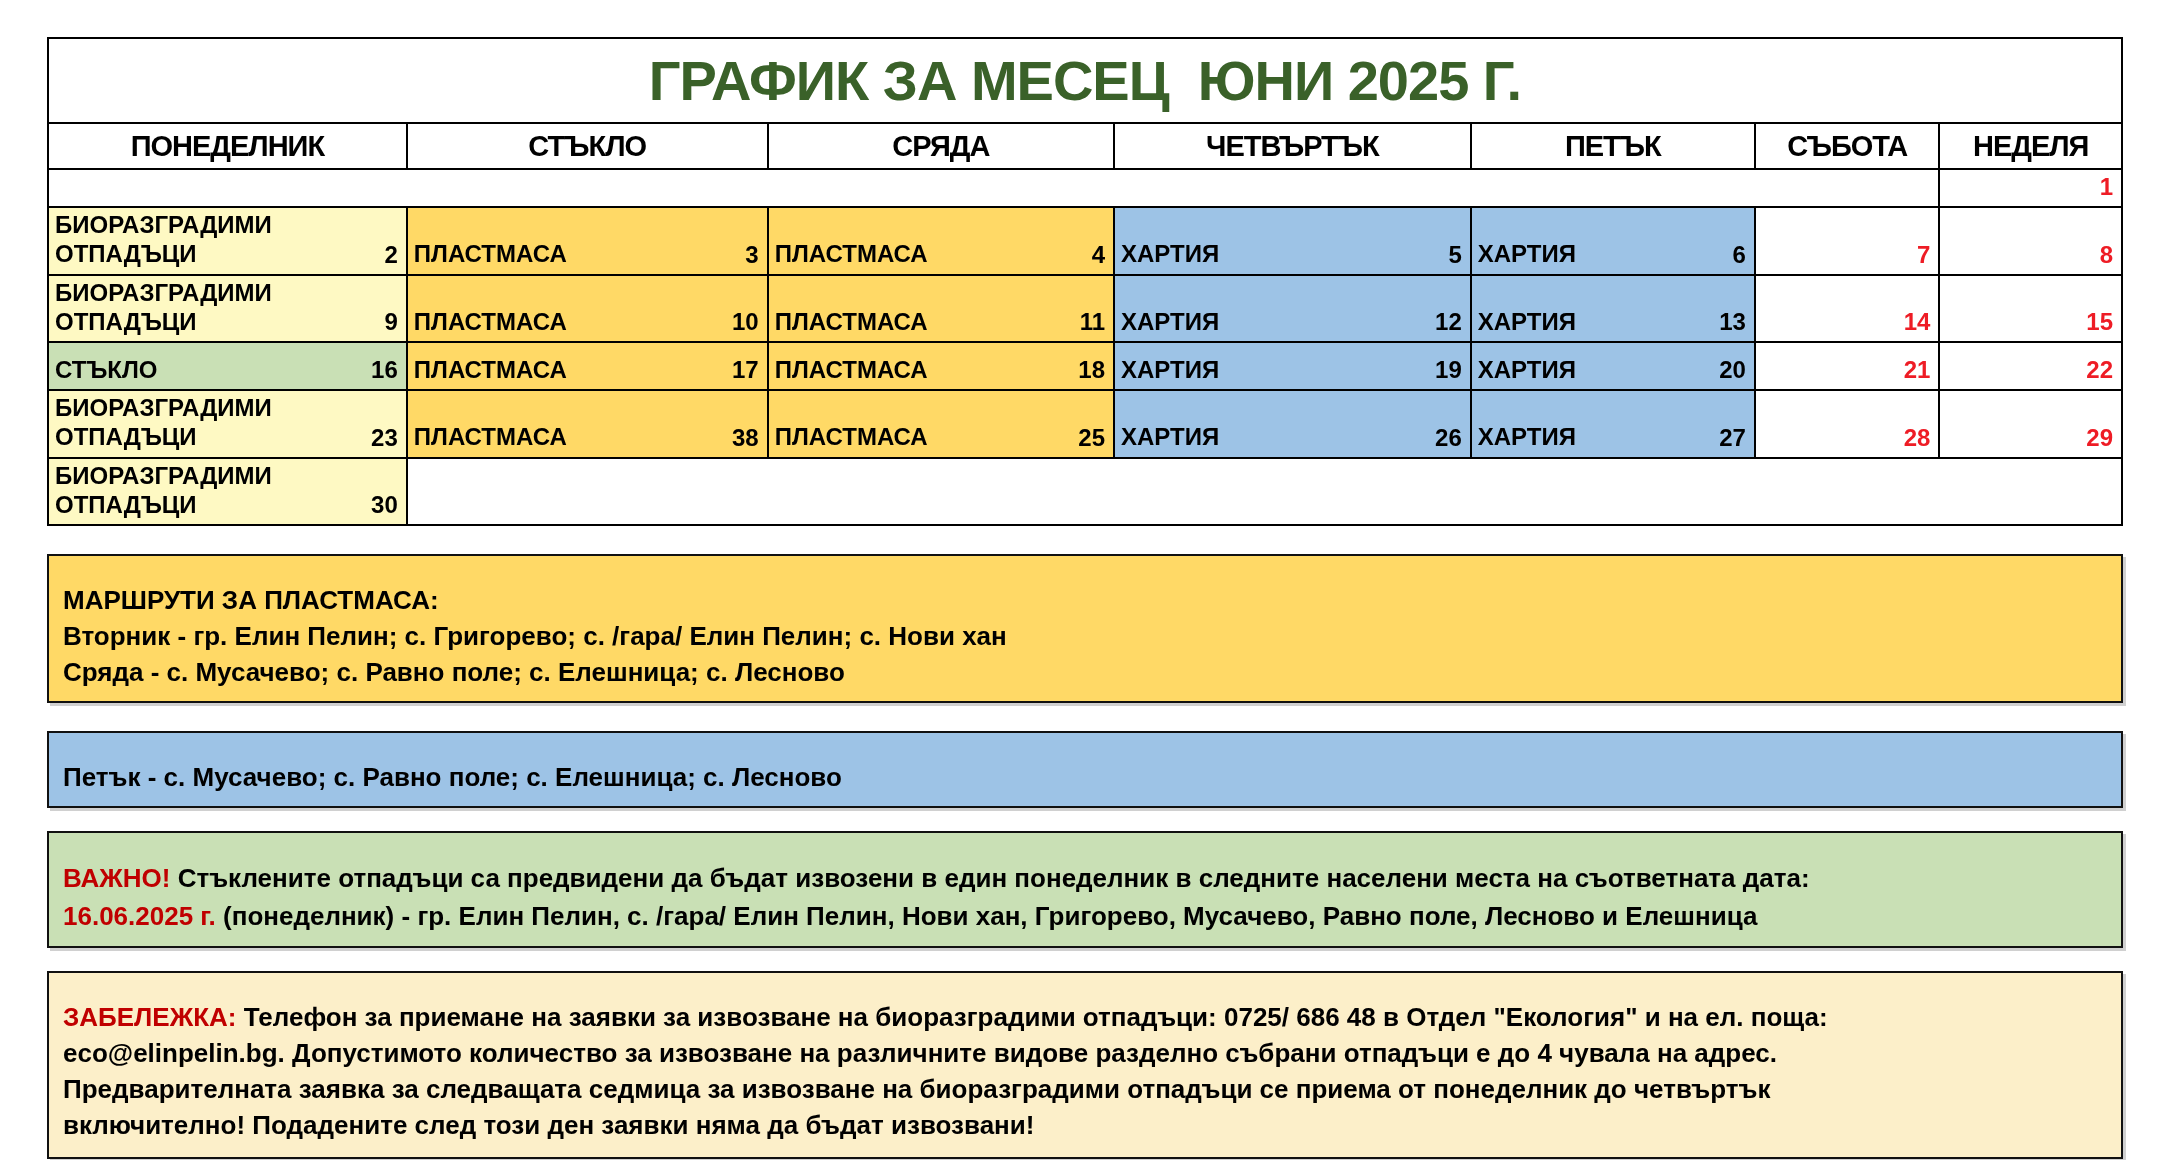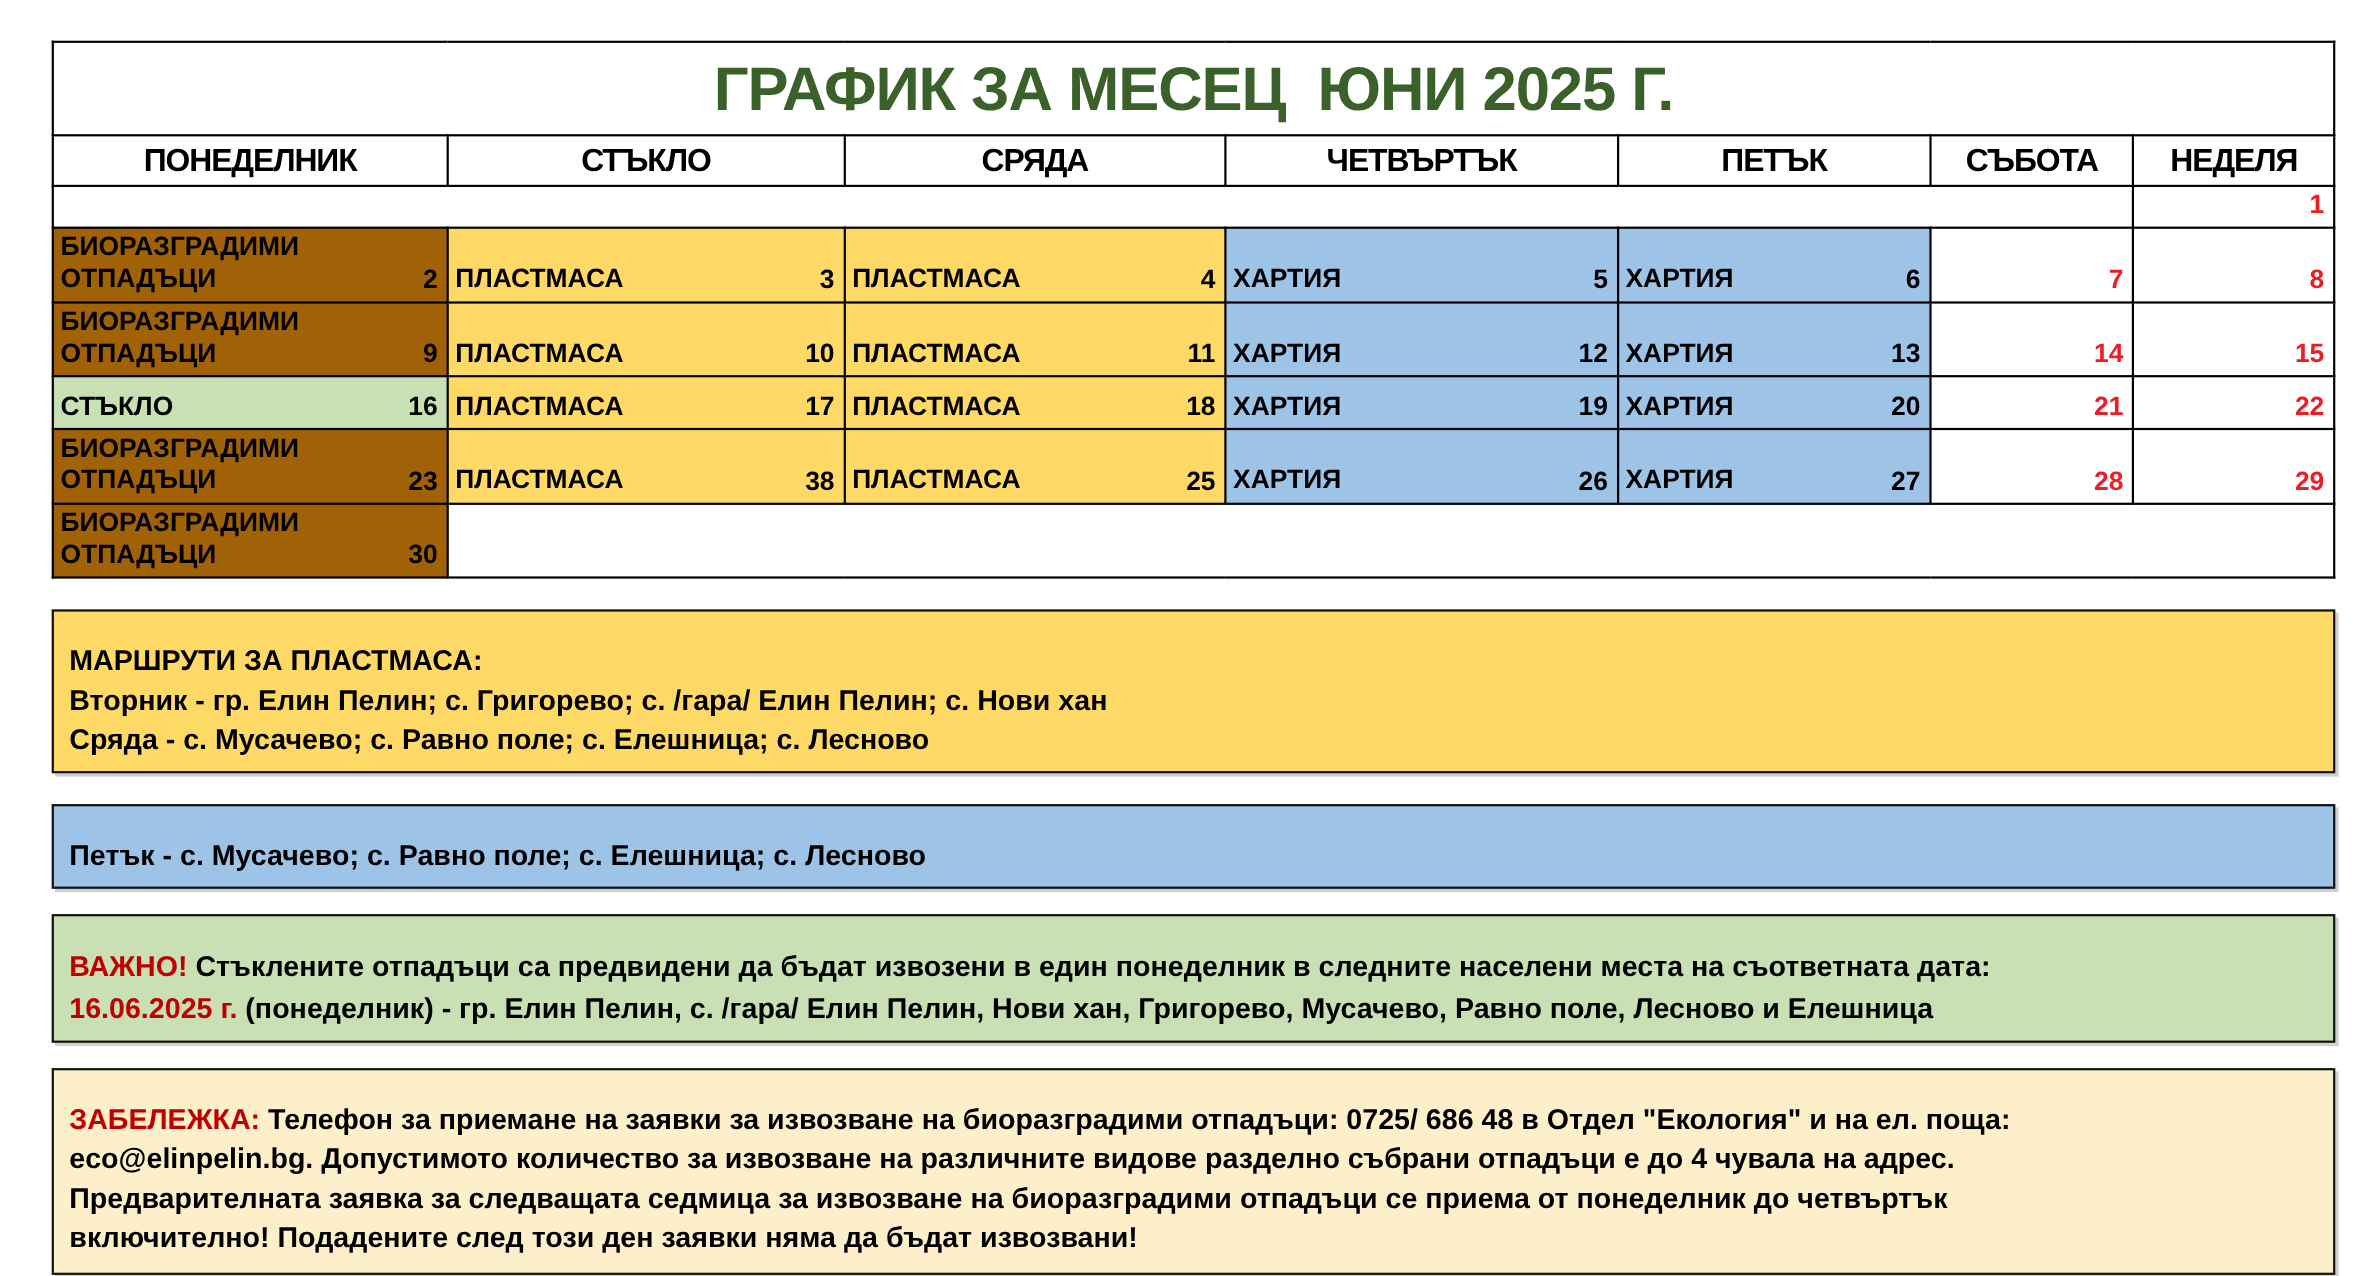--- a/index.html
+++ b/index.html
@@ -21,21 +21,21 @@
 
   td.cell { vertical-align:bottom; font-size:24px; }
   .ci { display:flex; justify-content:space-between; align-items:flex-end;
         padding:2px 8px 5px 6px; }
   .lbl { text-align:left; line-height:1.22; }
   .num { text-align:right; padding-left:6px; }
 
   tr.wr0 { height:38px; } tr.wr1 { height:62px; } tr.wr2 { height:66px; }
   tr.wr3 { height:48px; } tr.wr4 { height:60px; } tr.wr5 { height:56px; }
 
-  td.bio     { background:#a16207; }
+  td.bio     { background:#fef9c3; }
   td.plastic { background:#FFD966; }
   td.paper   { background:#9DC3E6; }
   td.glass   { background:#C9E0B5; }
   td.wk .num { color:#EE1C25; }
   td.noborder { border:none; }
 
   
   .box { border:2px solid #111; padding:26px 14px 11px 14px;
          font-size:26px; line-height:36px;
          box-shadow:3px 3px 0 rgba(150,150,150,0.45); }

